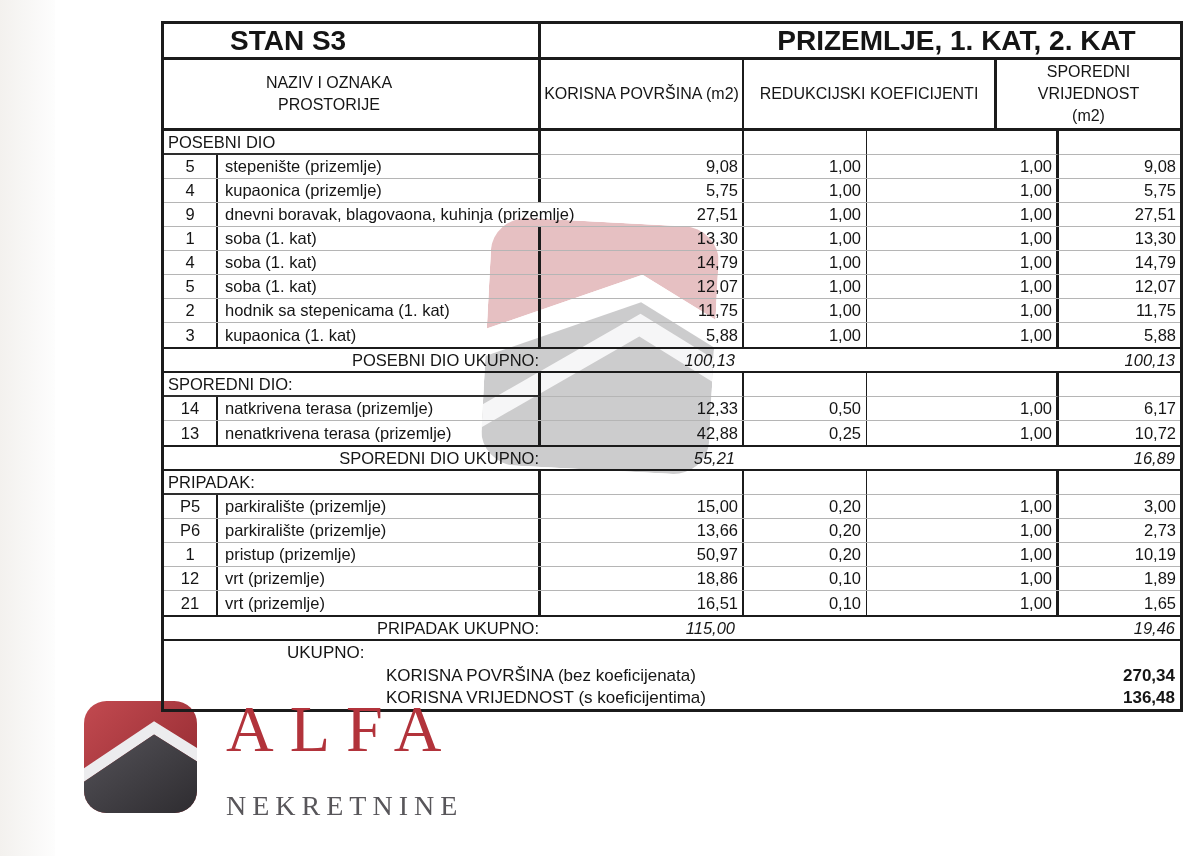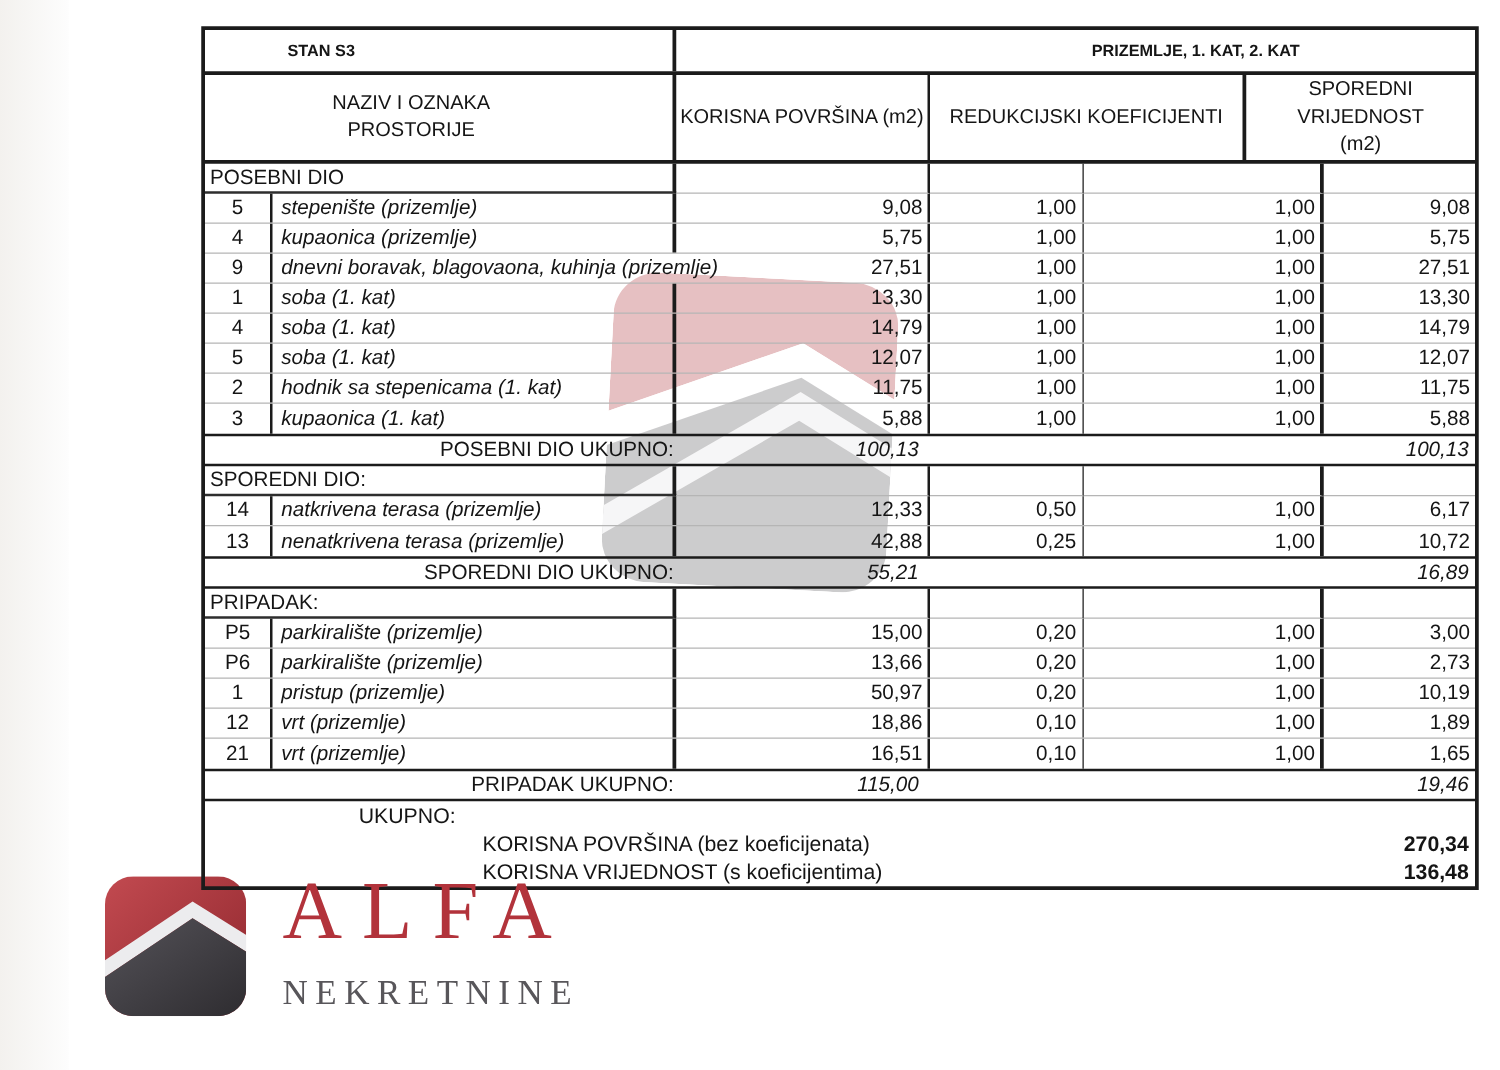--- a/index.html
+++ b/index.html
@@ -31,39 +31,39 @@
   .w-k2    { width:192px; }
   .w-val   { flex:1; }
   .w-group { width:377px; } 
   .w-coefs { width:253px; } 
 
   .br1 { border-right:1px solid #1b1b1b; }
   .br2 { border-right:2px solid #1b1b1b; }
   .br3 { border-right:3px solid #1b1b1b; }
 
   
-  .title-row { height:36px; border-bottom:3px solid #1b1b1b; font-weight:bold; font-size:13px; }
+  .title-row { height:36px; border-bottom:3px solid #1b1b1b; font-weight:bold; font-size:28px; }
   .title-left  { padding-left:66px; }
   .title-right { flex:1; justify-content:center; padding-left:192px; }
 
   
   .header-row { height:71px; border-bottom:3px solid #1b1b1b; font-size:16px; text-align:center; }
   .header-row .cell { flex-direction:column; justify-content:center; line-height:22px; }
   .h-name { padding-right:44px; }
 
   
   .s-row { height:24px; font-size:16.5px; }
   .s-label { border-bottom:2px solid #2e2e2e; padding-left:4px; }
   .s-fill  { border-bottom:1px solid #b5b5b5; }
 
   
   .d-row { height:24px; border-bottom:1px solid #b5b5b5; font-size:16.5px; }
   .d-row.last { border-bottom:none; }
   .d-num  { justify-content:center; }
-  .d-name { padding-left:7px; white-space:nowrap; overflow:visible;font-style:italic; }
+  .d-name { padding-left:7px; white-space:nowrap; overflow:visible; }
   .d-name.no-border { border-right:none; }
   .num-cell { justify-content:flex-end; }
   .pr4 { padding-right:4px; } .pr5 { padding-right:5px; }
 
   
   .t-row { height:26px; border-top:2px solid #1b1b1b; border-bottom:2px solid #1b1b1b; font-size:16.5px; }
   .t-label { width:377px; justify-content:flex-end; padding-right:2px; }
   .t-area  { width:203px; justify-content:flex-end; padding-right:9px; font-style:italic; }
   .t-spacer{ width:315px; }
   .t-value { flex:1; justify-content:flex-end; padding-right:5px; font-style:italic; }
@@ -72,21 +72,21 @@
   .g-row1 { height:23px; font-size:17px; }
   .g-ukupno { padding-left:123px; }
   .g-line { height:23px; font-size:17px; }
   .g-line.lastline { height:22px; }
   .g-label { padding-left:222px; }
   .g-value { flex:1; justify-content:flex-end; padding-right:5px; font-weight:bold; }
 
   
   .logo-text { position:absolute; left:226px; top:696px; z-index:2;font-family:Liberation Serif, serif; }
   .brand { font-size:66px; line-height:1; letter-spacing:16px; color:#b2333b; }
-  .subtitle { font-size:28px; letter-spacing:6px; color:#58565a; margin-top:17px; }
+  .subtitle { font-size:28px; letter-spacing:6px; color:#58565a; margin-top:28px; }
 </style>
 </head>
 <body>
 
 <div class="page">
   <div class="edge-strip"></div>
 
   <svg class="watermark" viewBox="0 0 100 108" preserveAspectRatio="none">
     <defs>
         <clipPath id="wmclip">

